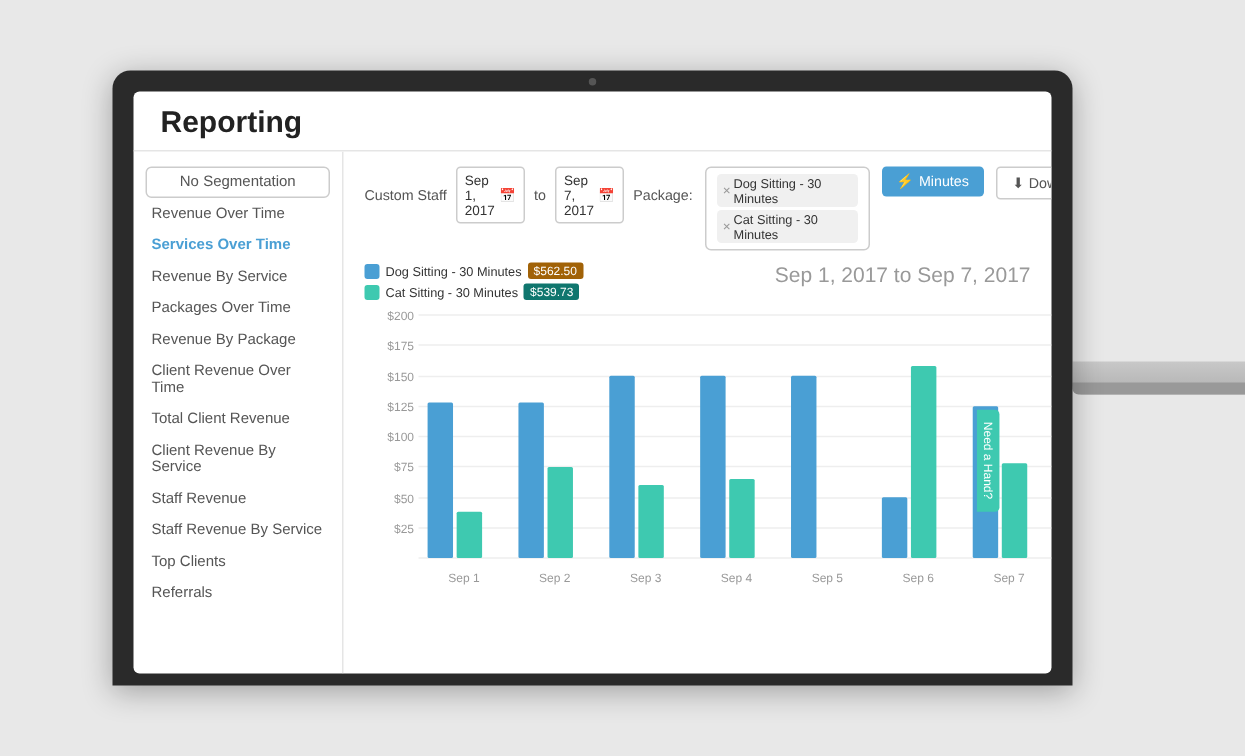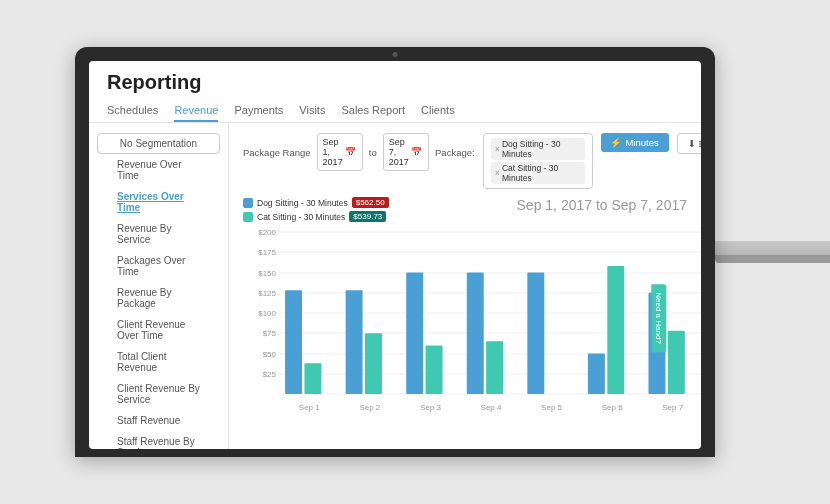--- a/index.html
+++ b/index.html
@@ -123,30 +123,29 @@
       color: #555;
       border: 1px solid #ccc;
       border-radius: 4px;
       background: #fff;
       cursor: pointer;
       text-align: center;
       width: calc(100% - 16px);
     }
 
     .sidebar-item {
-      padding: 5px 28px;
+      padding: 5px 12px;
       font-size: 10px;
       color: #555;
       cursor: pointer;
     }
 
     .sidebar-item.active {
       color: #4a9fd4;
       font-weight: 600;
-      text-decoration: underline;
     }
 
     
     .main-content {
       flex: 1;
       padding: 10px 14px;
       overflow: hidden;
       display: flex;
       flex-direction: column;
     }
@@ -261,21 +260,21 @@
       color: #333;
     }
 
     .legend-dot {
       width: 10px;
       height: 10px;
       border-radius: 2px;
     }
 
     .legend-value {
-      background: #b91c1c;
+      background: #a16207;
       color: #fff;
       padding: 1px 4px;
       border-radius: 2px;
       font-size: 8px;
     }
 
     .legend-value.green {
       background: #0f766e;
     }
 
@@ -307,43 +306,34 @@
 </head>
 <body>
 
 <div class="laptop-outer">
   <div class="laptop-screen-bezel">
     <div class="camera-dot"></div>
     <div class="screen">
 
       <div class="page-header">
         <div class="page-title">Reporting</div>
-        <div class="nav-tabs">
-
-        <div class="nav-tab">Schedules</div>
-            <div class="nav-tab active">Revenue</div>
-            <div class="nav-tab">Payments</div>
-            <div class="nav-tab">Visits</div>
-            <div class="nav-tab">Sales Report</div>
-            <div class="nav-tab">Clients</div>
-          </div>
       </div>
 
       <div class="content-area">
 
         <div class="sidebar">
           <button class="sidebar-segment-btn">No Segmentation</button>
           
         <div class="sidebar-item">Revenue Over Time</div><div class="sidebar-item active">Services Over Time</div><div class="sidebar-item">Revenue By Service</div><div class="sidebar-item">Packages Over Time</div><div class="sidebar-item">Revenue By Package</div><div class="sidebar-item">Client Revenue Over Time</div><div class="sidebar-item">Total Client Revenue</div><div class="sidebar-item">Client Revenue By Service</div><div class="sidebar-item">Staff Revenue</div><div class="sidebar-item">Staff Revenue By Service</div><div class="sidebar-item">Top Clients</div><div class="sidebar-item">Referrals</div></div>
 
         <div class="main-content">
 
           <div class="filter-bar">
             <div class="filter-spacer">
-              <span class="filter-label">Package Range</span>
+              <span class="filter-label">Custom Staff</span>
               <div class="date-input">
                 <span>Sep 1, 2017</span>
                 <span>📅</span>
               </div>
               <span class="filter-label">to</span>
               <div class="date-input">
                 <span>Sep 7, 2017</span>
                 <span>📅</span>
               </div>
               <span class="filter-label">Package:</span>

